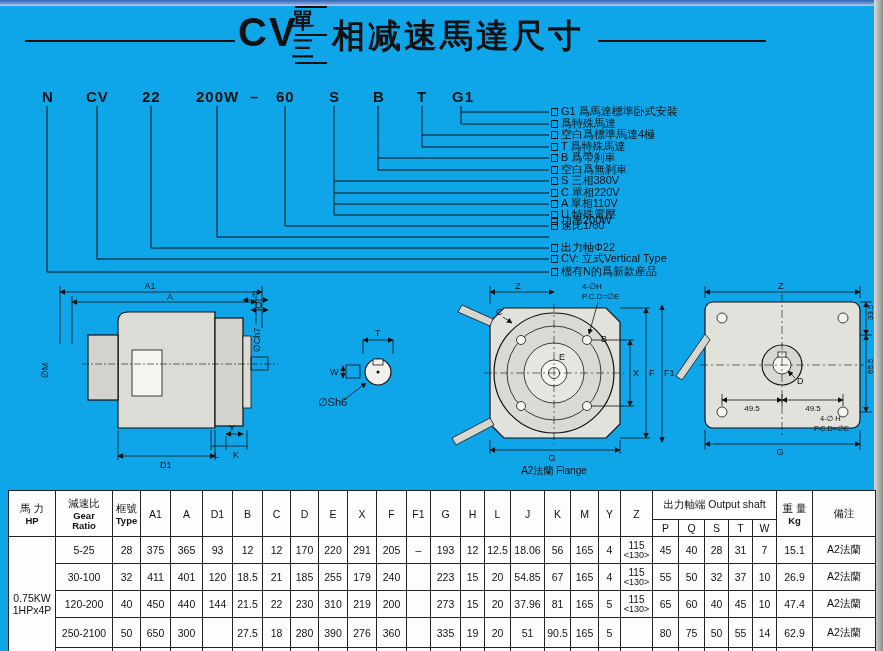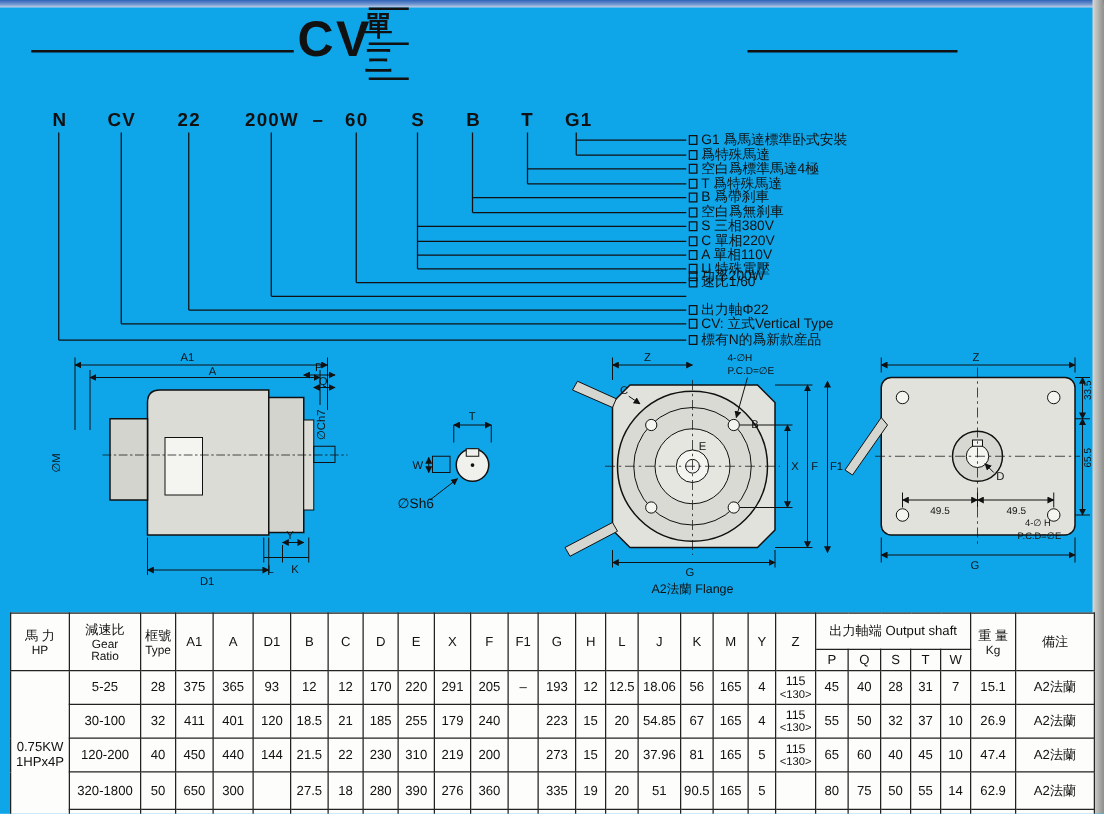--- a/index.html
+++ b/index.html
@@ -33,40 +33,41 @@
   
   .dim-table { position:absolute; top:490px; left:8px; width:867px;
     border-collapse:collapse; table-layout:fixed; font-size:10.5px; background:#fdfdfb; }
   .dim-table th, .dim-table td { border:1px solid #222; text-align:center; vertical-align:middle;
     padding:0; overflow:hidden; white-space:nowrap; font-weight:normal; }
   .dim-table thead tr.h1 { height:29px; }
   .dim-table thead tr.h2 { height:17px; }
   .dim-table tbody tr { height:27px; }
   .dim-table tbody tr.r4 { height:30px; }
   .dim-table tbody tr.partial { height:24px; }
-  .small { font-size:9.5px; line-height:1.05; }
+  .small { font-size:9.5px; line-height:1.05;font-weight:bold; }
   .zsmall { font-size:9px; line-height:1; }
   .zbig { font-size:10px; line-height:1.1; }
 </style>
 </head>
 <body>
 
 <div class="page">
   <div class="scan-top"></div>
   <div class="scan-right"></div>
 
   <span class="hline left"></span>
   <span class="title-cv">CV</span>
   <span class="phase-stack">
     <span class="bar"></span>
     <span>單</span>
     <span class="bar"></span>
     <span>三</span>
     <span class="bar"></span>
   </span>
+  <span class="title-suffix">相减速馬達尺寸</span>
   <span class="hline right"></span>
 
   <span class="code" style="left:42px">N</span>
   <span class="code" style="left:86px">CV</span>
   <span class="code" style="left:142px">22</span>
   <span class="code" style="left:196px">200W</span>
   <span class="code" style="left:250px">–</span>
   <span class="code" style="left:276px">60</span>
   <span class="code" style="left:329px">S</span>
   <span class="code" style="left:373px">B</span>
@@ -473,21 +474,21 @@
           </td>
         <td>65</td>
         <td>60</td>
         <td>40</td>
         <td>45</td>
         <td>10</td>
         <td>47.4</td>
         <td>A2法蘭</td>
       </tr>
       <tr class="r4">
-        <td>320-1800</td>
+        <td>250-2100</td>
         <td>50</td>
         <td>650</td>
         <td>300</td>
         <td></td>
         <td>27.5</td>
         <td>18</td>
         <td>280</td>
         <td>390</td>
         <td>276</td>
         <td>360</td>

